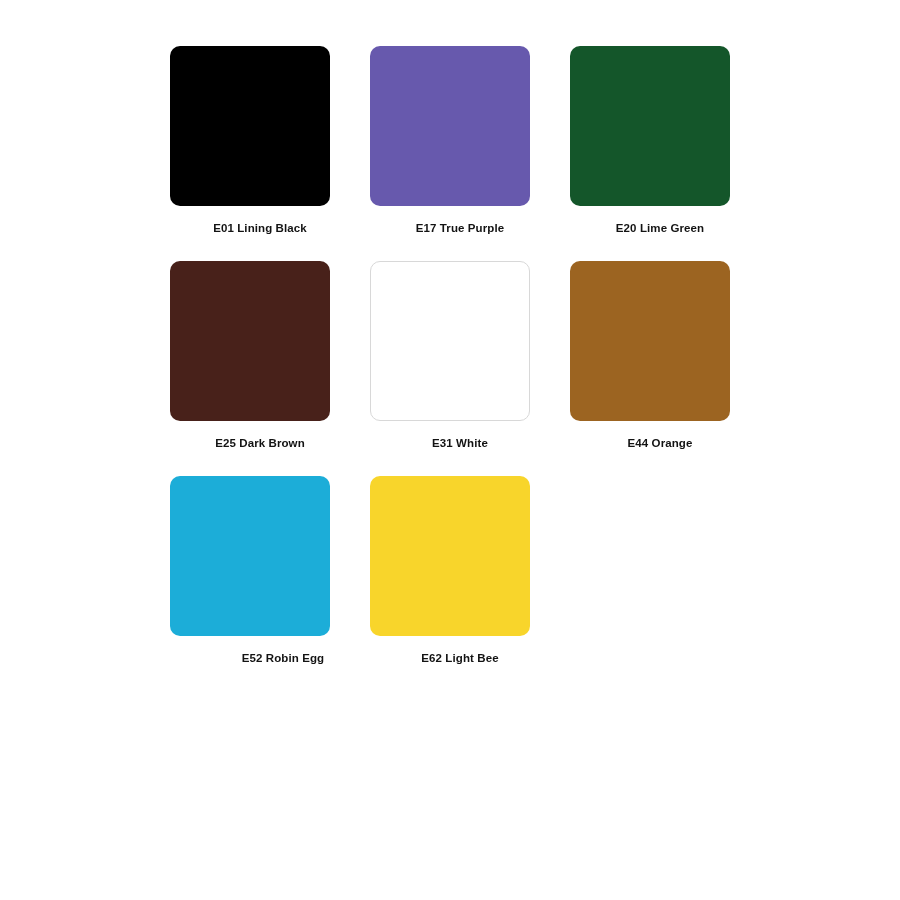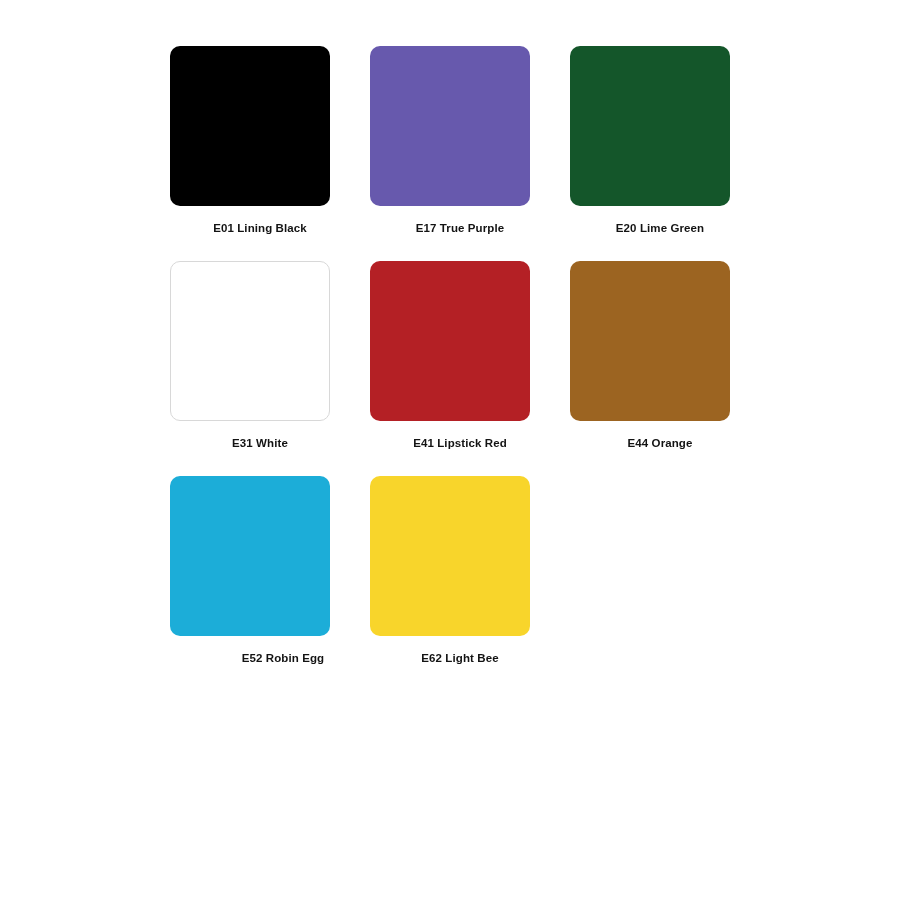--- a/index.html
+++ b/index.html
@@ -66,26 +66,26 @@
       </div>
       <div class="swatch-cell">
         <div class="swatch-chip" style="background-color: rgb(103, 89, 173);"></div>
         <div class="swatch-label" style="color: rgb(19, 19, 19);">E17 True Purple</div>
       </div>
       <div class="swatch-cell">
         <div class="swatch-chip" style="background-color: rgb(20, 86, 42);"></div>
         <div class="swatch-label" style="color: rgb(19, 19, 19);">E20 Lime Green</div>
       </div>
       <div class="swatch-cell">
+        <div class="swatch-chip" style="background-color: rgb(72, 33, 26);"></div>
+        <div class="swatch-label" style="color: rgb(19, 19, 19);">E25 Dark Brown</div>
+      </div>
+      <div class="swatch-cell">
         <div class="swatch-chip bordered" style="background-color: rgb(255, 255, 255); border-color: rgb(216, 216, 216);"></div>
         <div class="swatch-label" style="color: rgb(19, 19, 19);">E31 White</div>
-      </div>
-      <div class="swatch-cell">
-        <div class="swatch-chip" style="background-color: rgb(180, 32, 37);"></div>
-        <div class="swatch-label" style="color: rgb(19, 19, 19);">E41 Lipstick Red</div>
       </div>
       <div class="swatch-cell">
         <div class="swatch-chip" style="background-color: rgb(156, 100, 33);"></div>
         <div class="swatch-label" style="color: rgb(19, 19, 19);">E44 Orange</div>
       </div>
       <div class="swatch-cell">
         <div class="swatch-chip" style="background-color: rgb(28, 173, 216);"></div>
         <div class="swatch-label" style="color: rgb(19, 19, 19); padding-left: 46px;">E52 Robin Egg</div>
       </div>
       <div class="swatch-cell">

